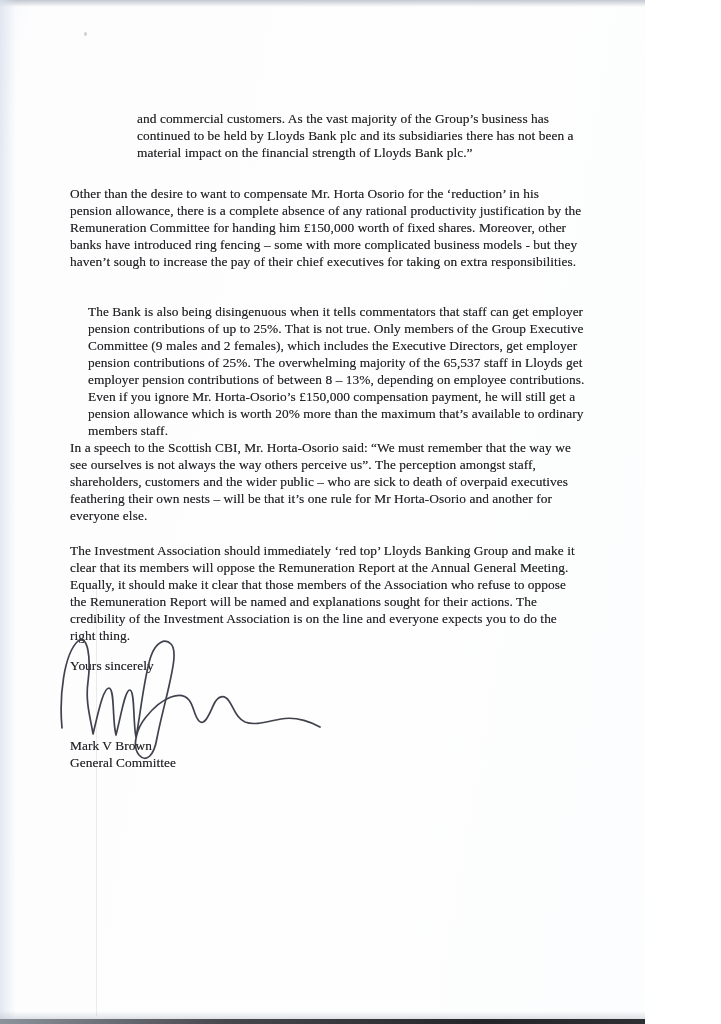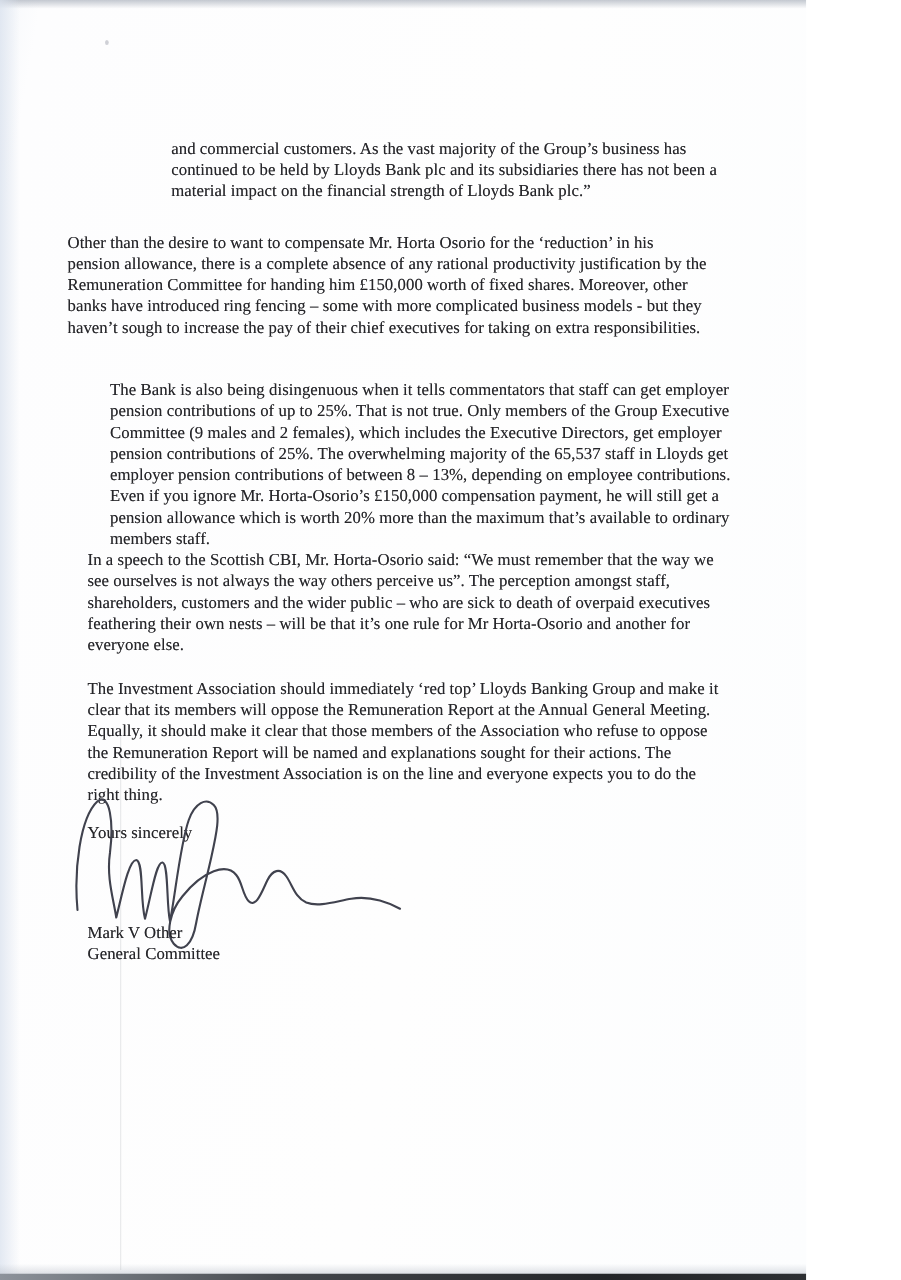--- a/index.html
+++ b/index.html
@@ -54,21 +54,21 @@
   .txt {
     position: absolute;
     white-space: pre;
     font-size: 13.4px;
     line-height: 17px;
     letter-spacing: 0.05px;
     color: #26262a;
     text-shadow: 0 0 0.4px rgba(38,38,42,0.55);
   }
   .quote    { left: 137px; top: 110px; }
-  .p1       { left: 54px;  top: 185px; }
+  .p1       { left: 70px;  top: 185px; }
   .p2       { left: 70px;  top: 285px; }
   .p3       { left: 70px;  top: 439px; }
   .p4       { left: 70px;  top: 542px; }
   .closing  { left: 70px;  top: 657px; }
   .sig-name { left: 70px;  top: 737px; }
   .sig-title{ left: 70px;  top: 754px; }
   .signature {
     position: absolute; left: 55px; top: 632px;
     width: 275px; height: 140px;
     pointer-events: none;
@@ -137,20 +137,20 @@
              C 99,75 108,68 116,65
              C 124,62 130,63 134,68
              C 139,74 139,84 144,89
              C 150,95 155,80 159,72
              C 163,64 169,62 174,69
              C 179,76 181,86 190,90
              C 200,94 214,89 226,87
              C 242,84 258,91 265,95" fill="none" stroke="#40424e" stroke-width="1.7" stroke-linecap="round" stroke-linejoin="round"></path>
   </svg>
 
-  <div class="txt sig-name">Mark V Other</div>
+  <div class="txt sig-name">Mark V Brown</div>
 
   <div class="txt sig-title">General Committee</div>
 
   <div class="edge-bottom-fade"></div>
   <div class="edge-bottom"></div>
 
 </div>
 
 </body></html>

